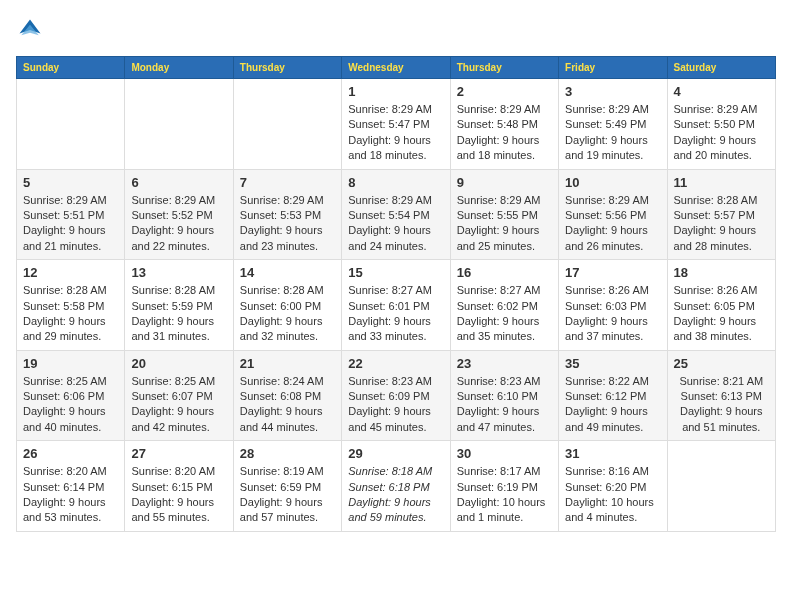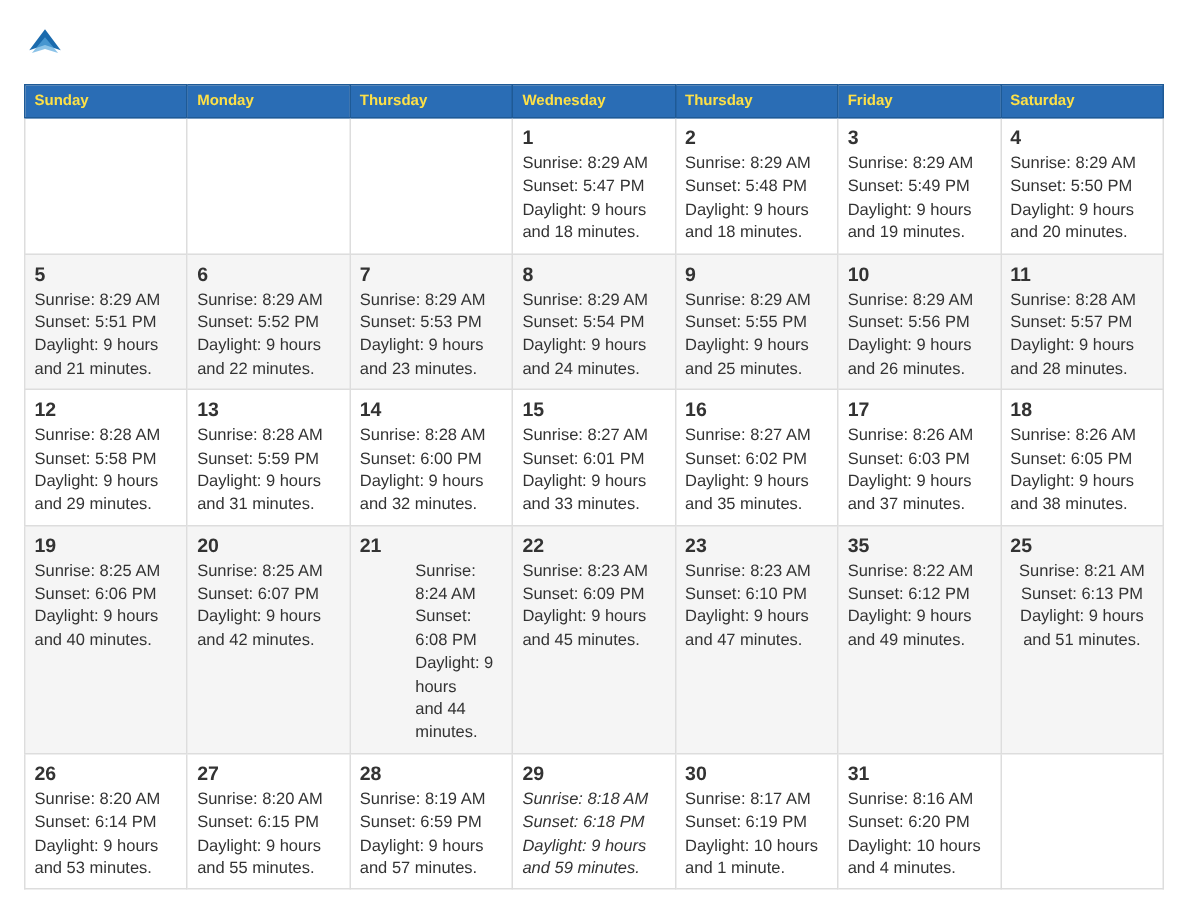--- a/index.html
+++ b/index.html
@@ -272,21 +272,21 @@
         </td>
         <td>
           <span class="day-num">20</span>
           <div class="day-info" style="white-space: pre-line;">Sunrise: 8:25 AM
 Sunset: 6:07 PM
 Daylight: 9 hours
 and 42 minutes.</div>
         </td>
         <td>
           <span class="day-num">21</span>
-          <div class="day-info" style="white-space: pre-line; margin-left: 37px;">Sunrise: 8:24 AM
+          <div class="day-info" style="white-space: pre-line;">Sunrise: 8:24 AM
 Sunset: 6:08 PM
 Daylight: 9 hours
 and 44 minutes.</div>
         </td>
         <td>
           <span class="day-num">22</span>
           <div class="day-info" style="white-space: pre-line;">Sunrise: 8:23 AM
 Sunset: 6:09 PM
 Daylight: 9 hours
 and 45 minutes.</div>

